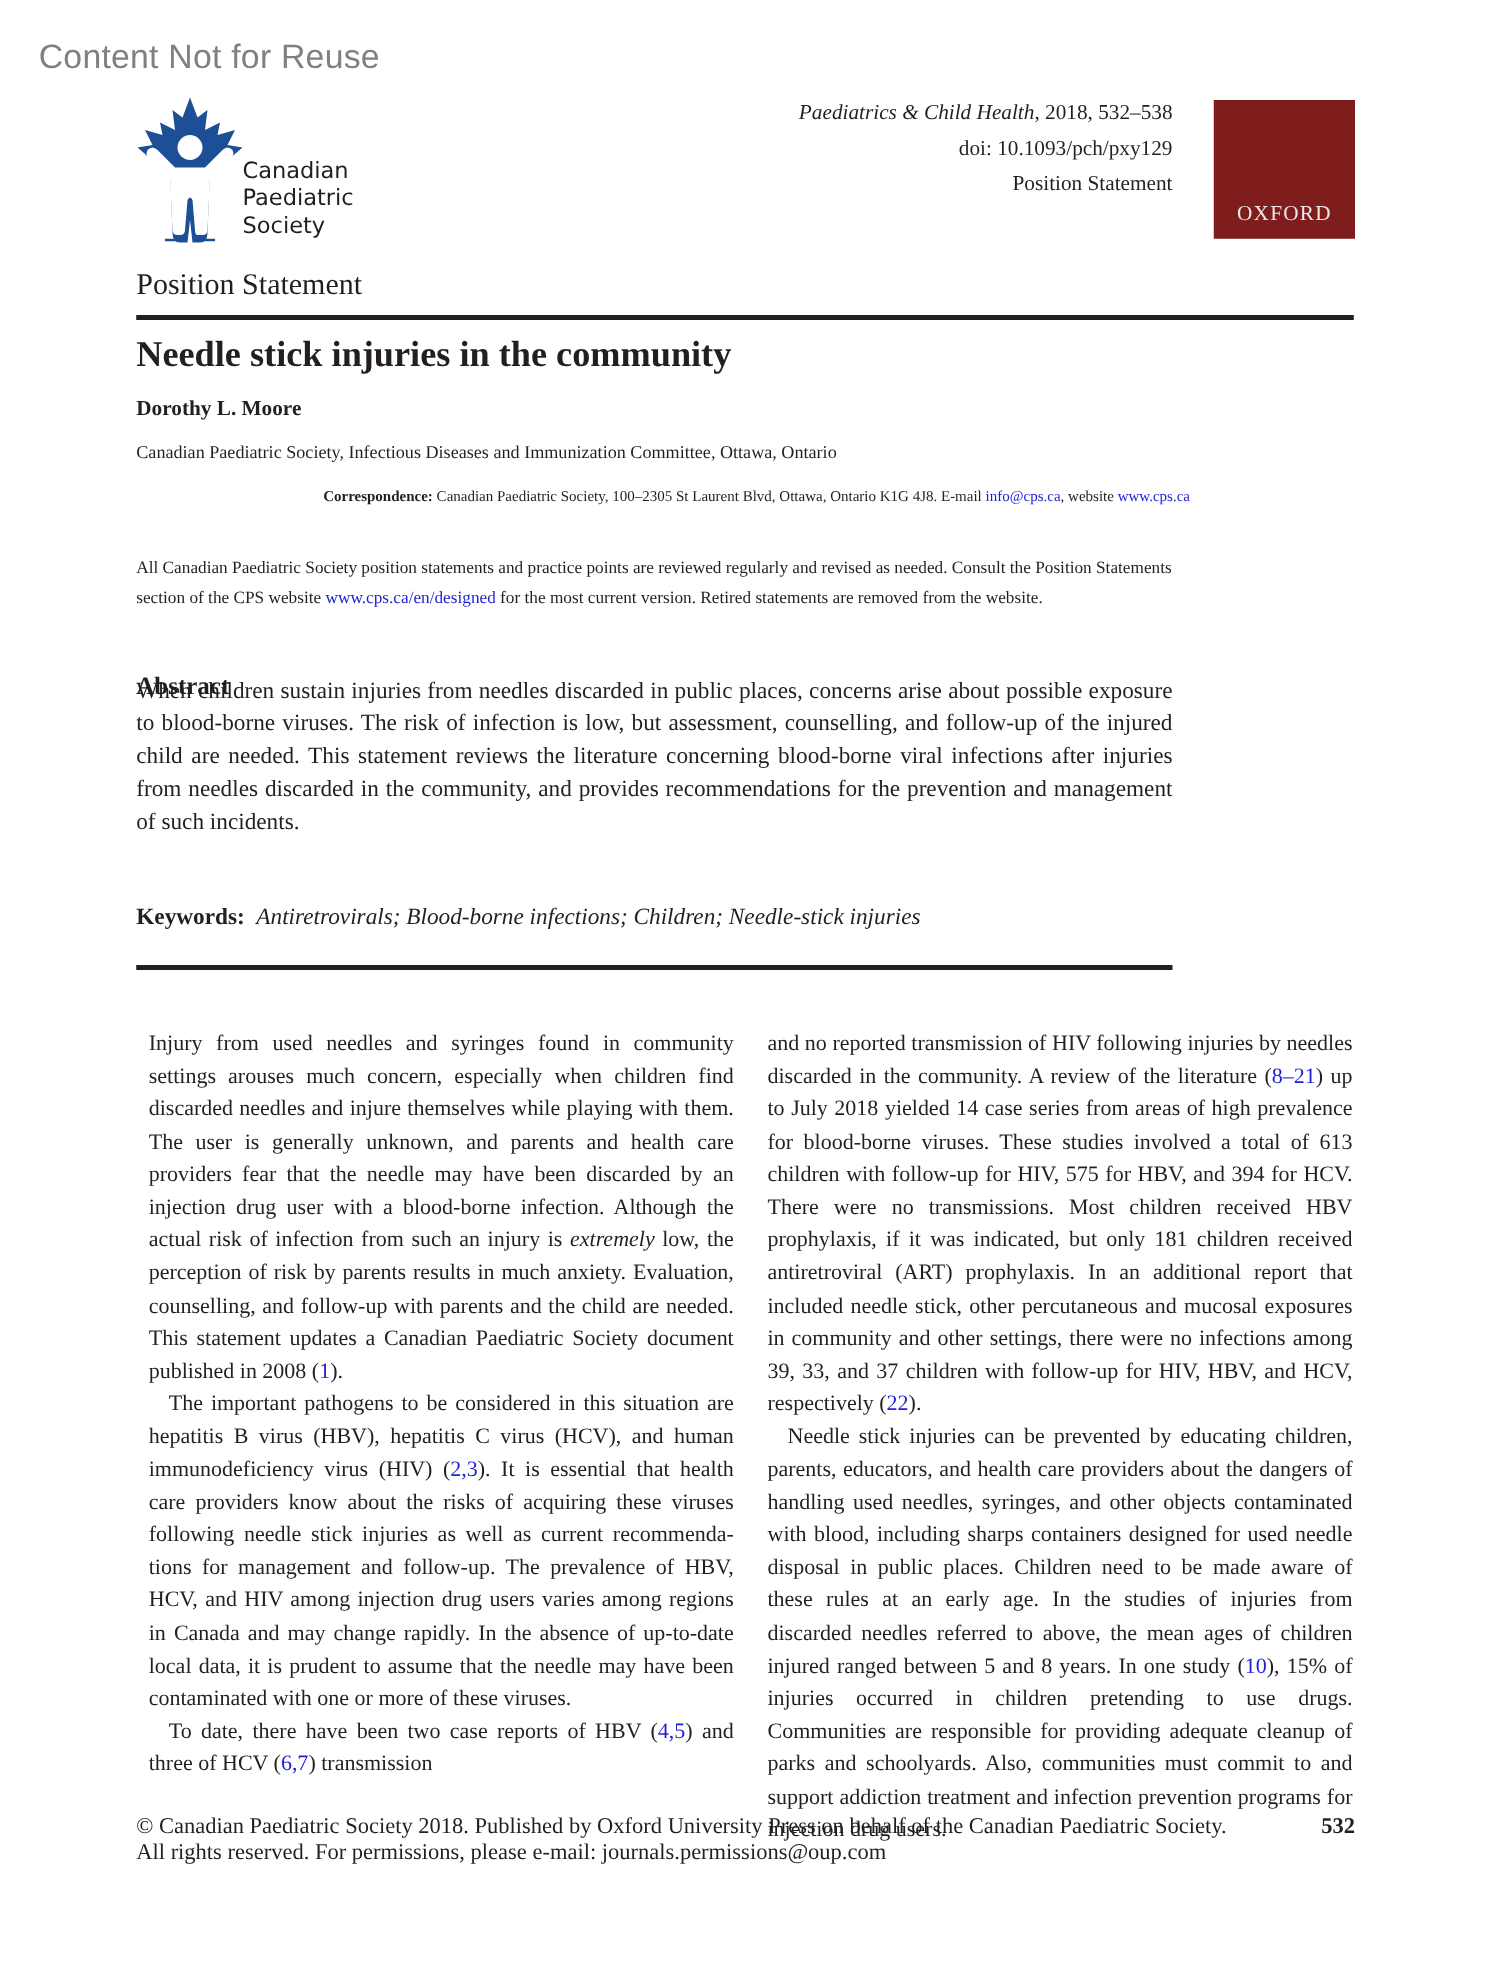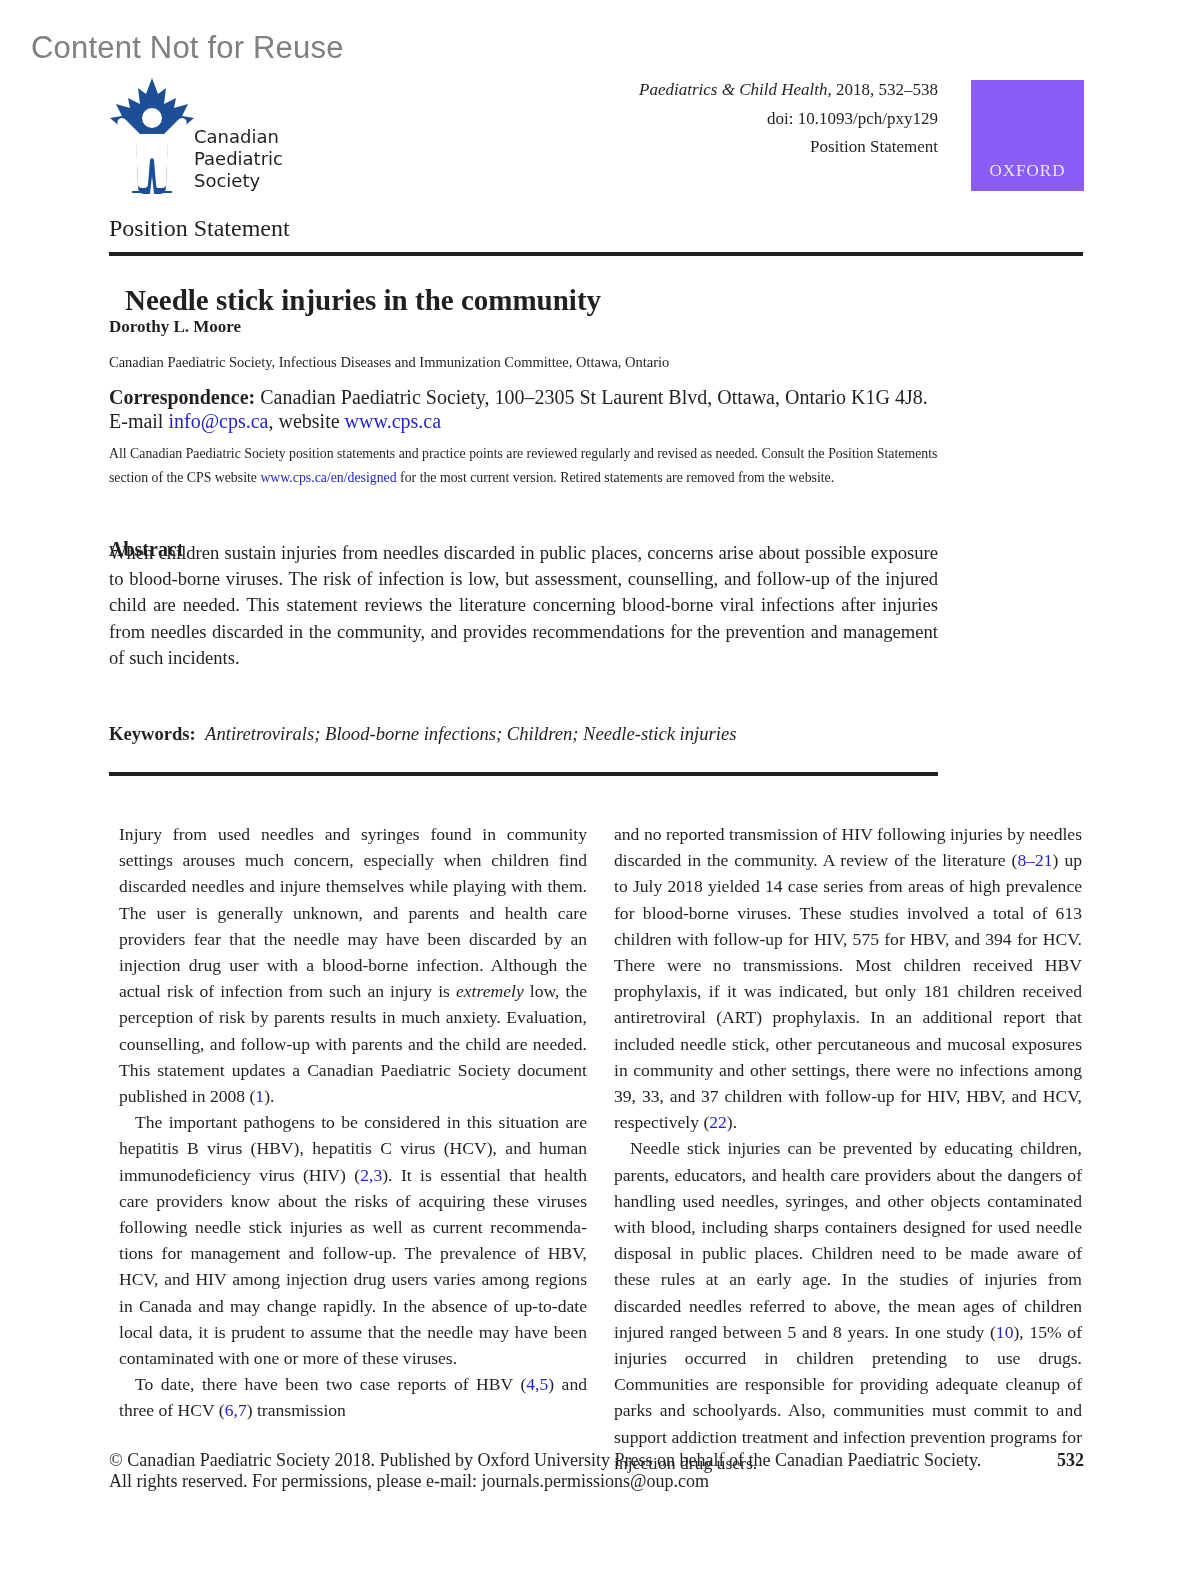--- a/index.html
+++ b/index.html
@@ -3,48 +3,48 @@
 <meta charset="utf-8">
 <style>
   html, body { margin: 0; padding: 0; background: #ffffff; }
   body {
     width: 1200px; height: 1578px; position: relative; overflow: hidden;
     font-family: "Liberation Serif", "DejaVu Serif", serif; color: #231f20;
   }
   .watermark {
     position: absolute; left: 31px; top: 30px;
     font-family: "Liberation Sans", "DejaVu Sans", sans-serif;
-    font-size: 31px; color: #808080; letter-spacing: 0.2px;
+    font-size: 27px; color: #808080; letter-spacing: 0.2px;
   }
   .logo { position: absolute; left: 106px; top: 76px; width: 190px; height: 122px; }
   .logo svg { position: absolute; left: 0; top: 0; }
   .logo-text {
     position: absolute; left: 88px; top: 50px;
     font-family: "DejaVu Sans", sans-serif; font-size: 18px; line-height: 22px; color: #1f1f1f;
   }
   .logo-text div { white-space: nowrap; }
   .journal-info {
     position: absolute; right: 262px; top: 76px; text-align: right;
     font-size: 17px; line-height: 28.5px; color: #231f20;
   }
   .journal-info .jname { font-style: italic; margin-top: 24px; }
   .oxford {
     position: absolute; left: 971px; top: 80px; width: 113px; height: 111px;
-    background: #8b5cf6;
+    background: #7f1d1d;
   }
   .oxford span {
     position: absolute; left: 0; right: 0; bottom: 10px; text-align: center;
     color: #e8e8e8; font-size: 17px; letter-spacing: 1px;
   }
   .section-label { position: absolute; left: 109px; top: 215px; font-size: 24px; color: #231f20; }
   .rule-top { position: absolute; left: 109px; top: 252px; width: 974px; height: 4px; background: #231f20; }
   .title { position: absolute; left: 109px; top: 268px; font-size: 29px; font-weight: bold; color: #231f20; white-space: nowrap; }
   .author { position: absolute; left: 109px; top: 317px; font-size: 17px; font-weight: bold; text-align: right; }
   .affil { position: absolute; left: 109px; top: 354px; font-size: 14.5px; white-space: nowrap; }
-  .corr { position: absolute; left: 109px; top: 385px; width: 830px; font-size: 20px; line-height: 24px; }
+  .corr { position: absolute; left: 122px; top: 385px; width: 830px; font-size: 12px; line-height: 24px; text-align: right; }
   .corr b { font-weight: bold; }
   a, .link { color: #1f1fd6; text-decoration: none; }
   .note { position: absolute; left: 109px; top: 442px; width: 830px; font-size: 13.8px; line-height: 24px; }
   .abstract-h { position: absolute; left: 109px; top: 538px; font-size: 20px; font-weight: bold; }
   .abstract {
     position: absolute; left: 109px; top: 540px; width: 829px;
     font-size: 18.6px; line-height: 26.2px; text-align: justify;
   }
   .keywords { position: absolute; left: 109px; top: 723px; font-size: 18.6px; white-space: nowrap; }
   .keywords b { font-weight: bold; }
@@ -88,21 +88,21 @@
   <div>Position Statement</div>
 </div>
 
 <div class="oxford">
   <span>OXFORD</span>
 </div>
 
 <div class="section-label">Position Statement</div>
 <div class="rule-top"></div>
 
-<h1 class="title" style="margin:16px">Needle stick injuries in the community</h1>
+<h1 class="title" style="margin:0">Needle stick injuries in the community</h1>
 <div class="author">Dorothy L. Moore</div>
 <div class="affil">Canadian Paediatric Society, Infectious Diseases and Immunization Committee, Ottawa, Ontario</div>
 
 <div class="corr">
   <b>Correspondence:</b><span> Canadian Paediatric Society, 100–2305 St Laurent Blvd, Ottawa, Ontario K1G 4J8. E-mail </span><a>info@cps.ca</a><span>, website </span><a>www.cps.ca</a>
 </div>
 
 <div class="note">
   <span>All Canadian Paediatric Society position statements and practice points are reviewed regularly and revised as needed. Consult the Position Statements section of the CPS website </span><a>www.cps.ca/en/designed</a><span> for the most current version. Retired statements are removed from the website.</span>
 </div>

